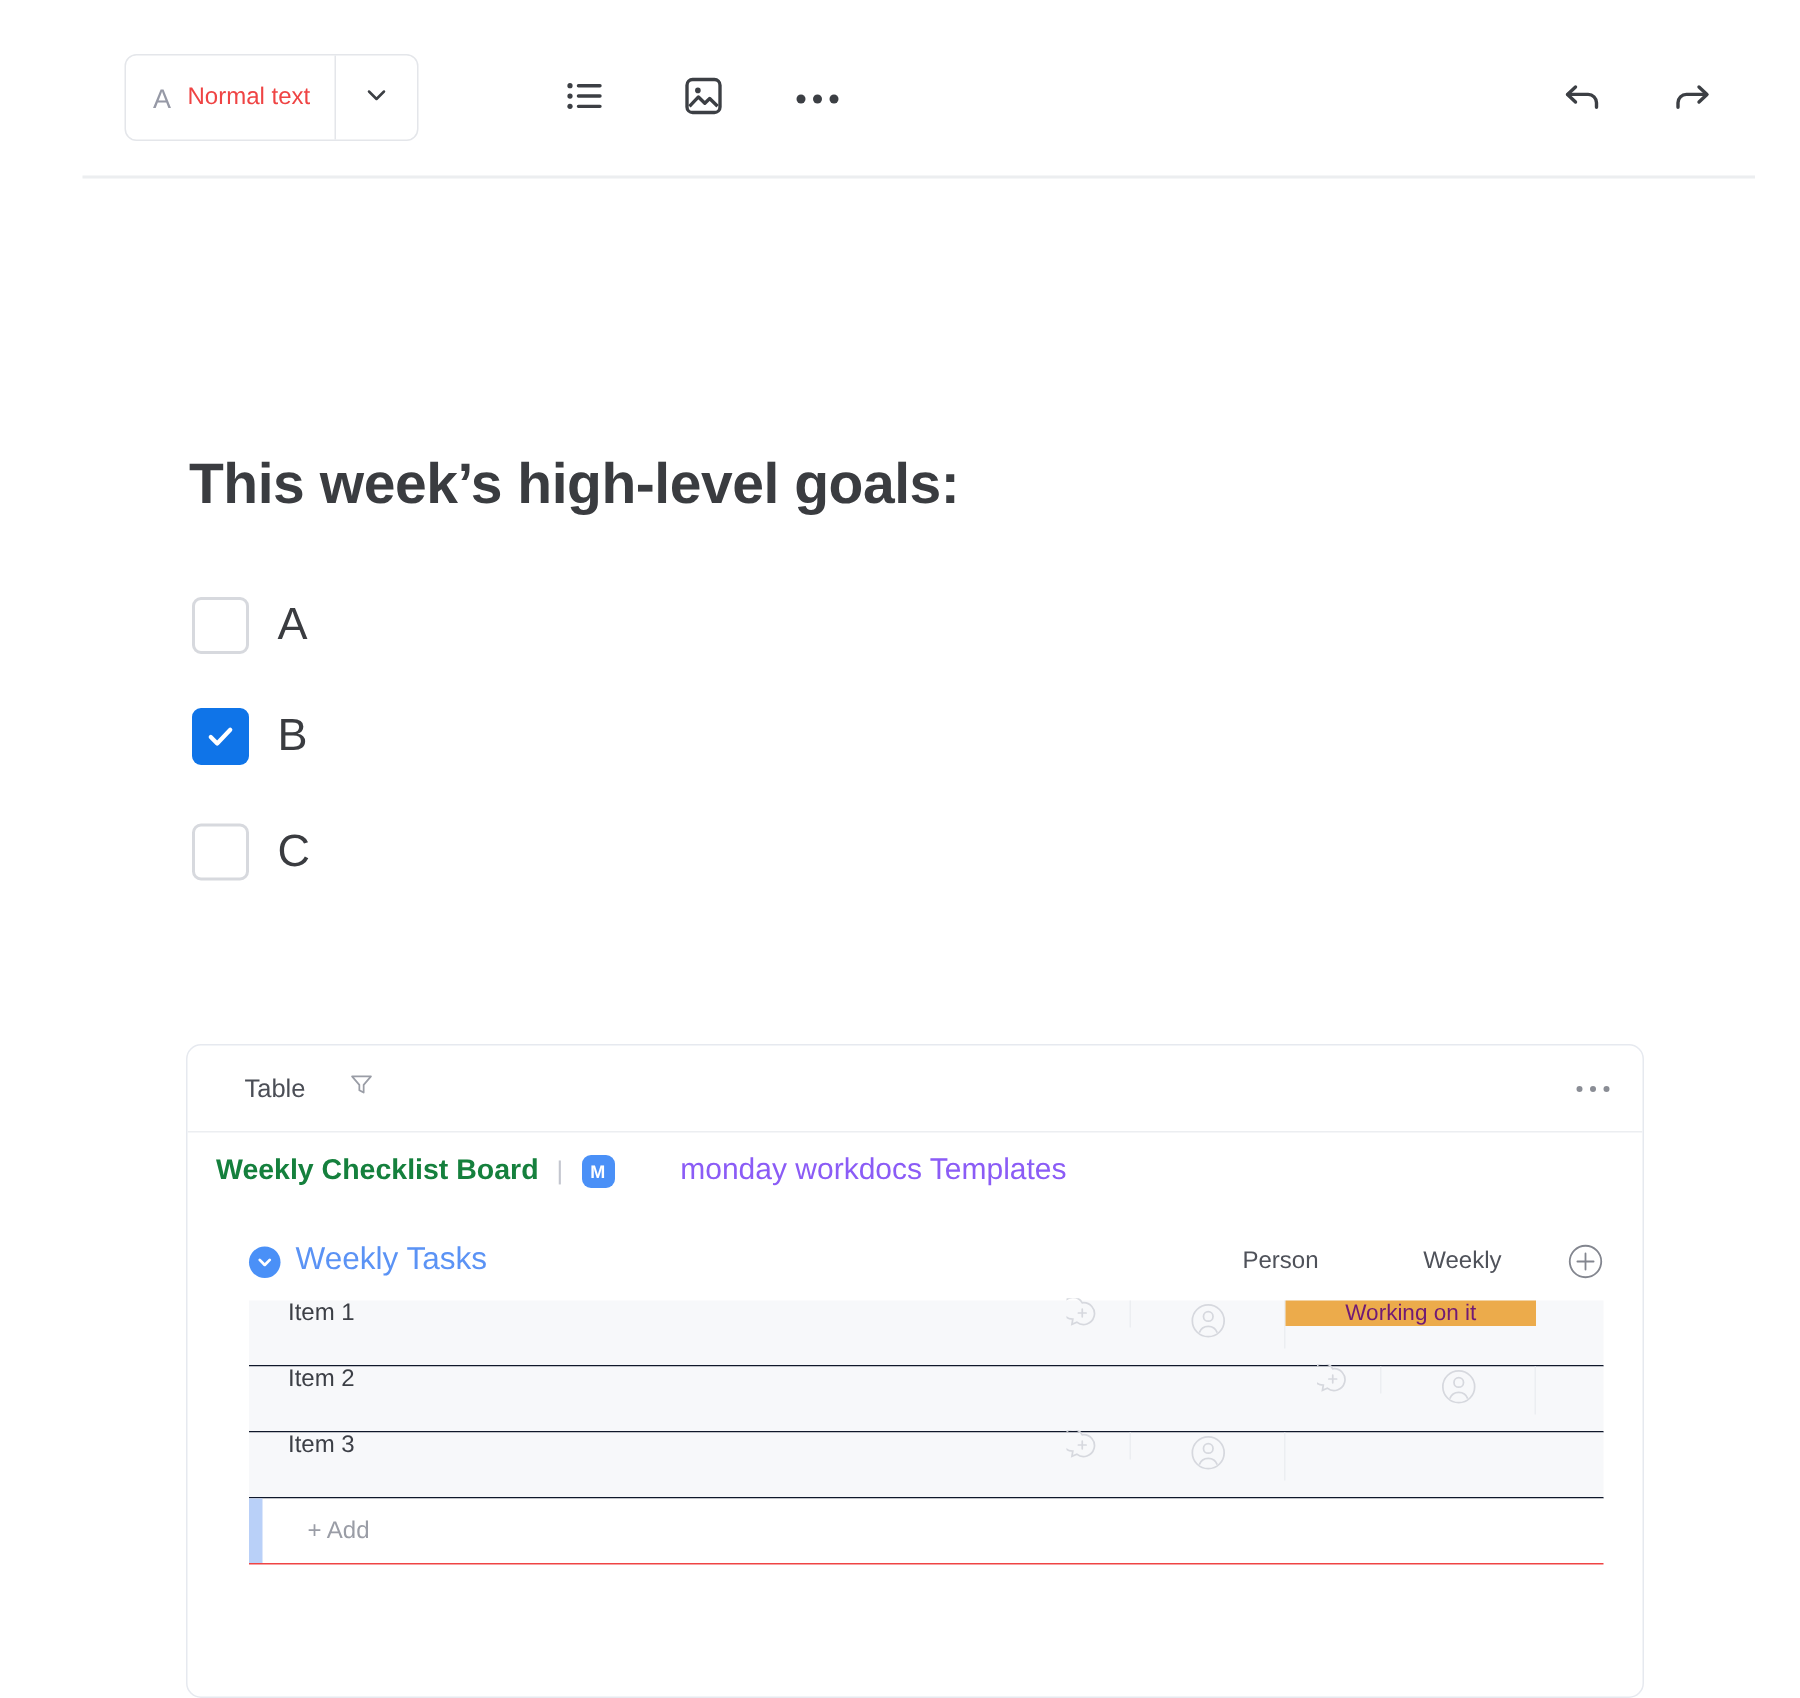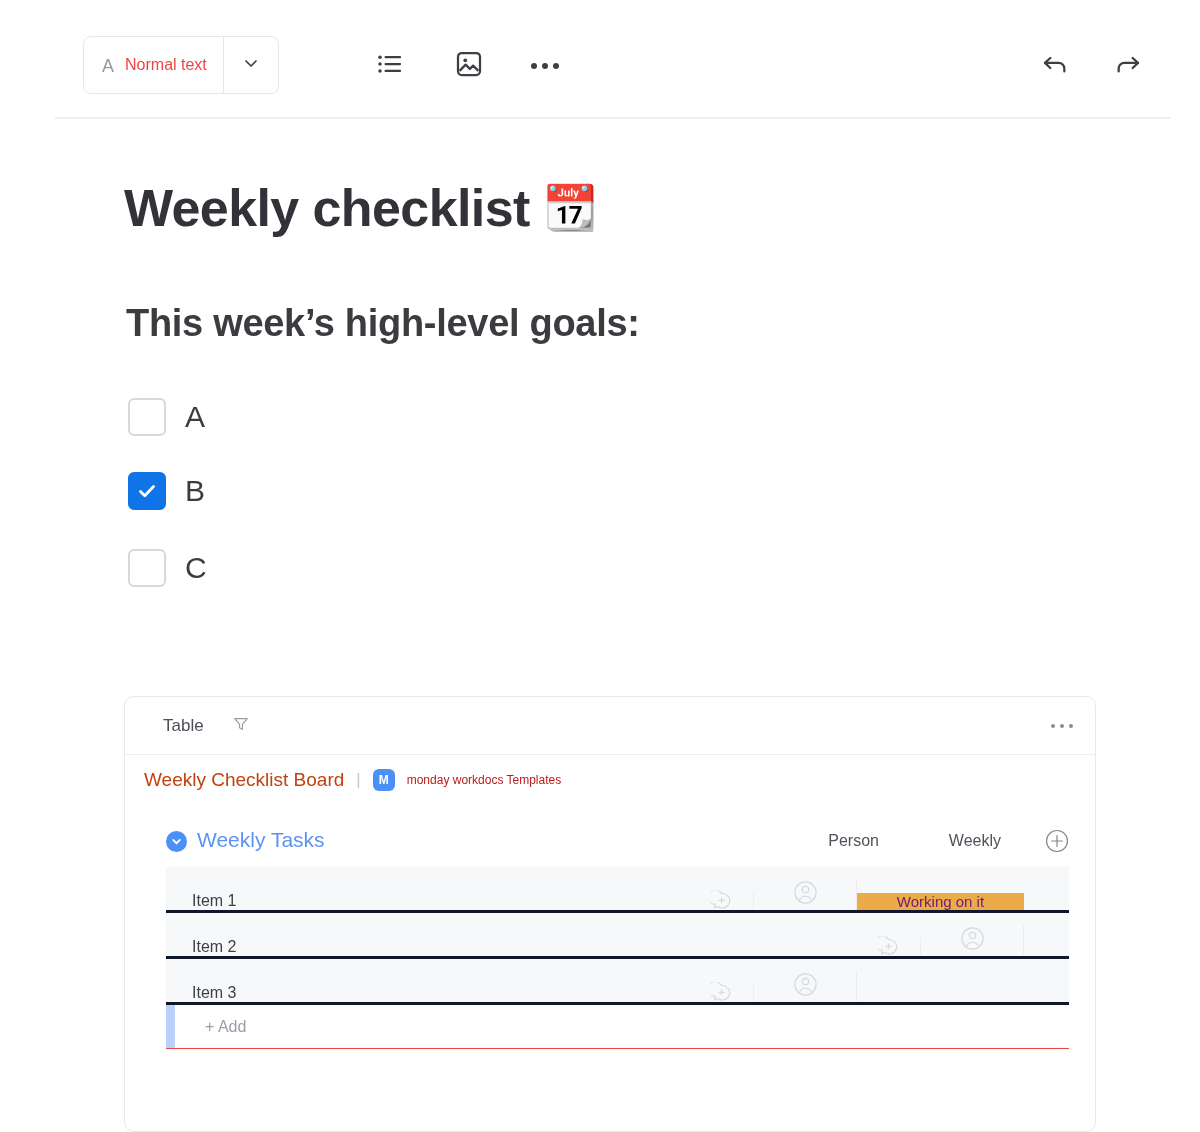--- a/index.html
+++ b/index.html
@@ -195,43 +195,44 @@
 
   #board-meta {
     position: absolute;
     left: 19px; top: 72px;
     display: flex;
     align-items: center;
     gap: 12px;
   }
   #board-name {
     font-size: 19px;
-    font-weight: normal;
-    color: #c2410c;
+    font-weight: bold;
+    color: #15803d;
     white-space: nowrap;
   }
   #meta-sep {
     color: #c3c6cf;
     font-size: 17px;
   }
   #workspace-badge {
     width: 22px; height: 22px;
     border-radius: 6px;
     background: #4a90f7;
     color: #fff;
     font-size: 12px;
     font-weight: bold;
     display: flex;
     align-items: center;
     justify-content: center;
   }
   #workspace-name {
-    font-size: 12px;
-    color: #b91c1c;
+    font-size: 20px;
+    color: #8b5cf6;
     white-space: nowrap;
+    margin-left: 32px;
   }
 
   #group-row {
     position: absolute;
     left: 16px; top: 128px;
     width: 940px;
     height: 34px;
   }
   #group-toggle {
     position: absolute;
@@ -267,23 +268,23 @@
 
   #rows {
     position: absolute;
     left: 41px; top: 170px;
     width: 903px;
   }
   .trow {
     position: relative;
     height: 43px;
     display: flex;
-    align-items: flex-end;
+    align-items: flex-start;
     background: #f7f8fa;
-    border-bottom: 3px solid #0f172a;
+    border-bottom: 1px solid #0f172a;
   }
   .row-bar {
     width: 9px;
     background: #5c8fef;
     flex: 0 0 auto;
   }
   .row-name {
     flex: 1 1 auto;
     display: flex;
     align-items: center;
@@ -405,24 +406,20 @@
         <path d="M19.3 11.2H9.2A4.2 4.2 0 0 0 5 15.4v2.2" stroke="#3c3f44" stroke-width="1.7" stroke-linecap="round"></path>
       </svg>
     </span>
   </div>
 
   <div id="toolbar-divider"></div>
 </div>
 
 <div id="doc">
 
-  <div id="page-title">
-    <span>Weekly checklist</span>
-    <span id="title-emoji">📆</span>
-  </div>
 
   <div id="subheading">This week’s high-level goals:</div>
 
   <div class="check-row" id="check-row-0">
     <span class="cbox"></span>
     <span class="check-label">A</span>
   </div>
 
   <div class="check-row" id="check-row-1">
     <span class="cbox checked">

